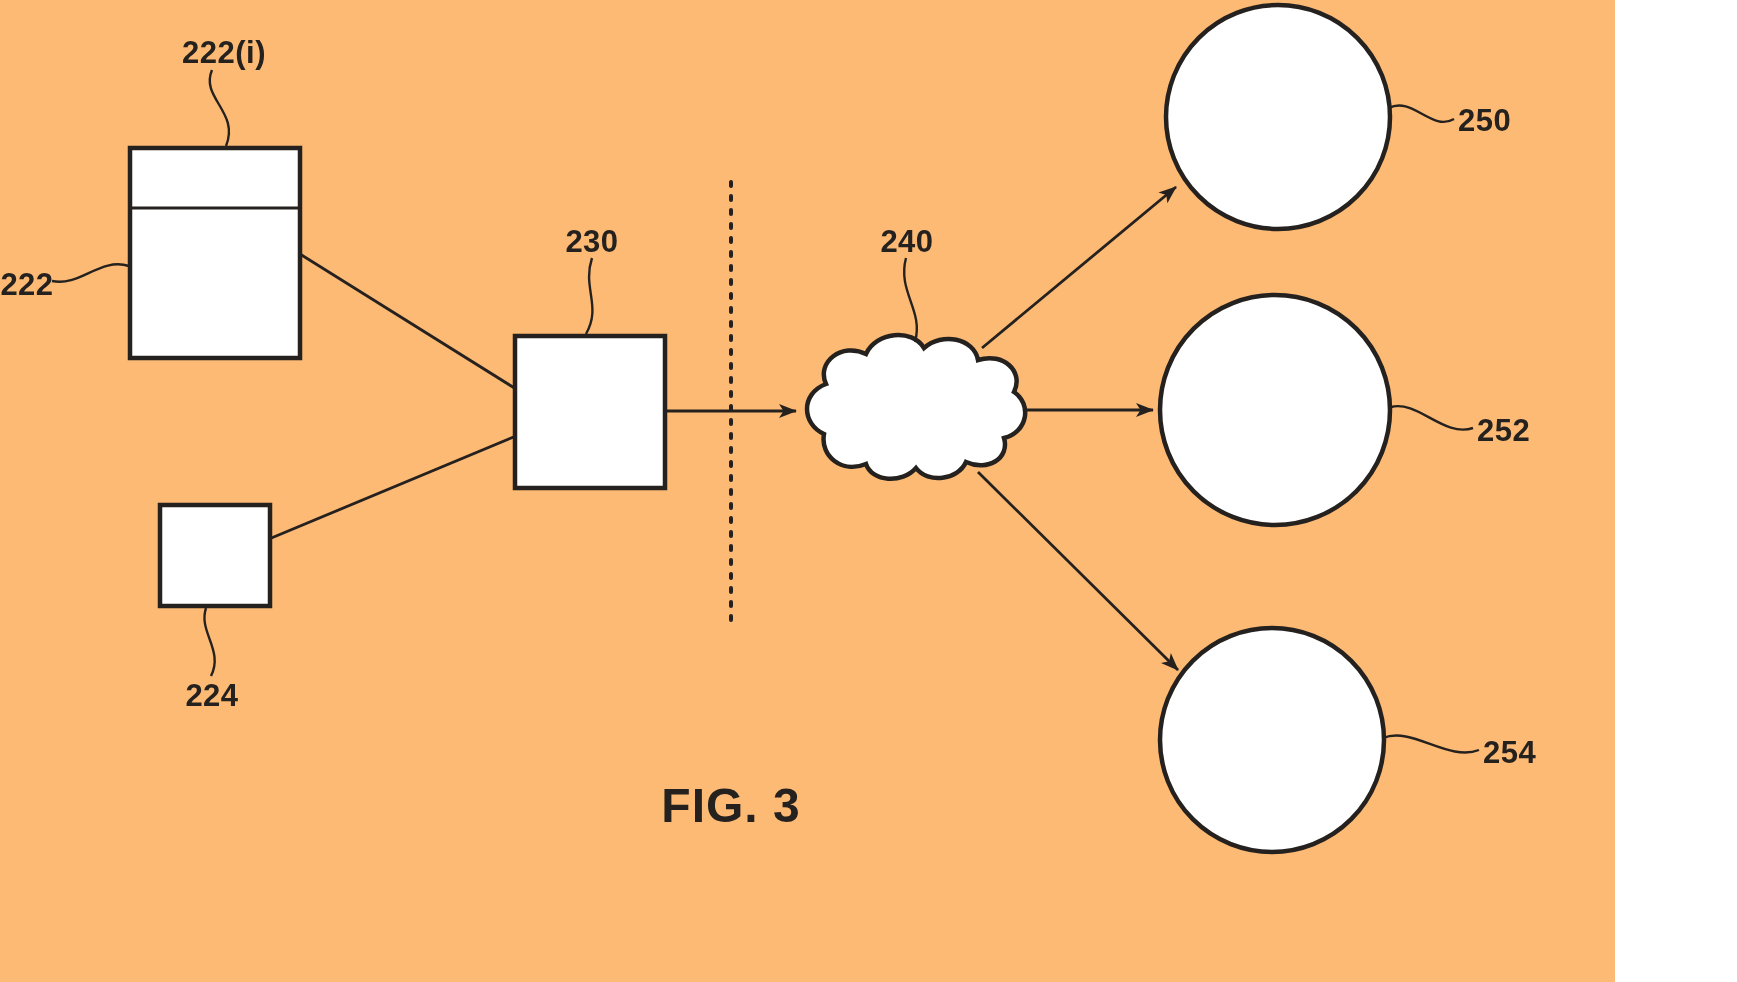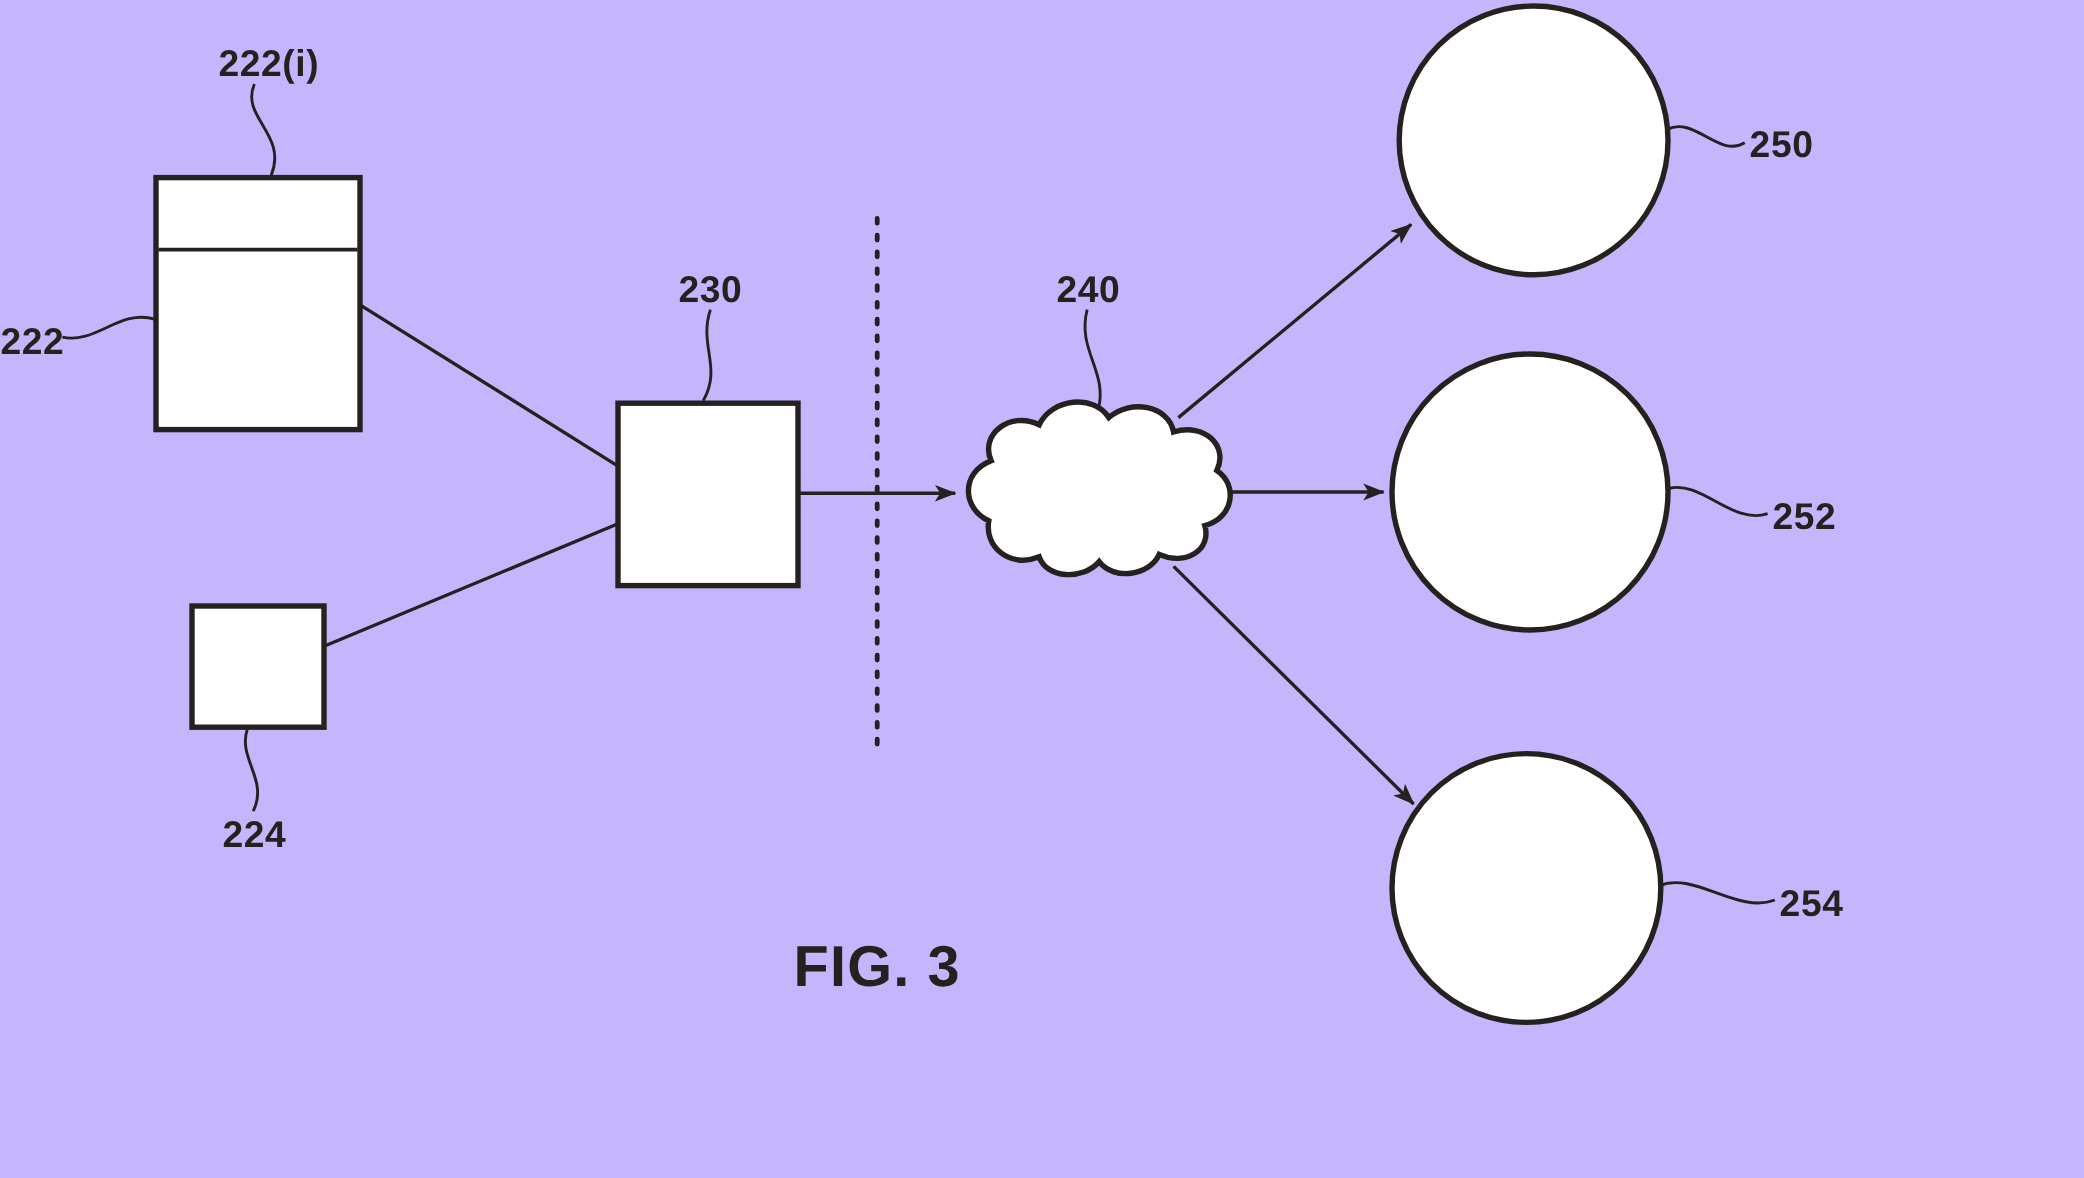--- a/index.html
+++ b/index.html
@@ -2,23 +2,23 @@
 <html><head>
   <meta charset="utf-8">
   <style>
     html, body {
       margin: 0;
       padding: 0;
       background: #ffffff;
     }
     .page {
       position: relative;
-      width: 1737px;
+      width: 1615px;
       height: 982px;
-      background: #c4b5fd;
+      background: #fdba74;
       overflow: hidden;
       font-family: "Liberation Sans", sans-serif;
     }
     svg {
       position: absolute;
       left: 0;
       top: 0;
     }
     text {
       fill: #25211f;

